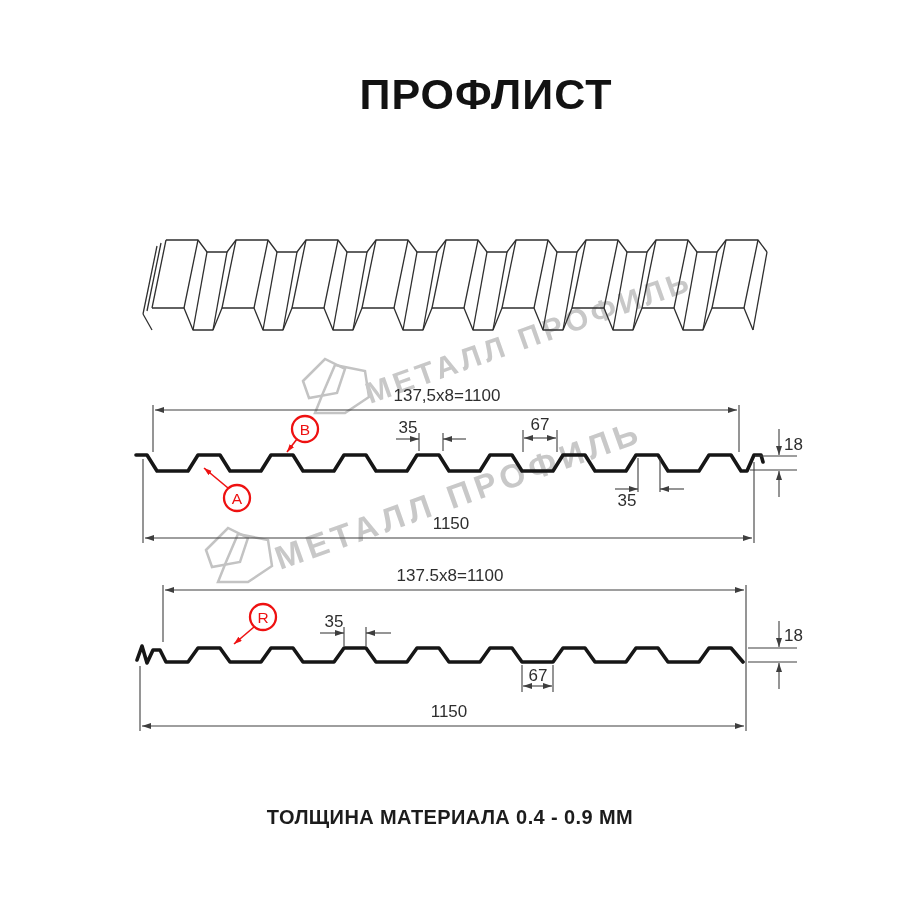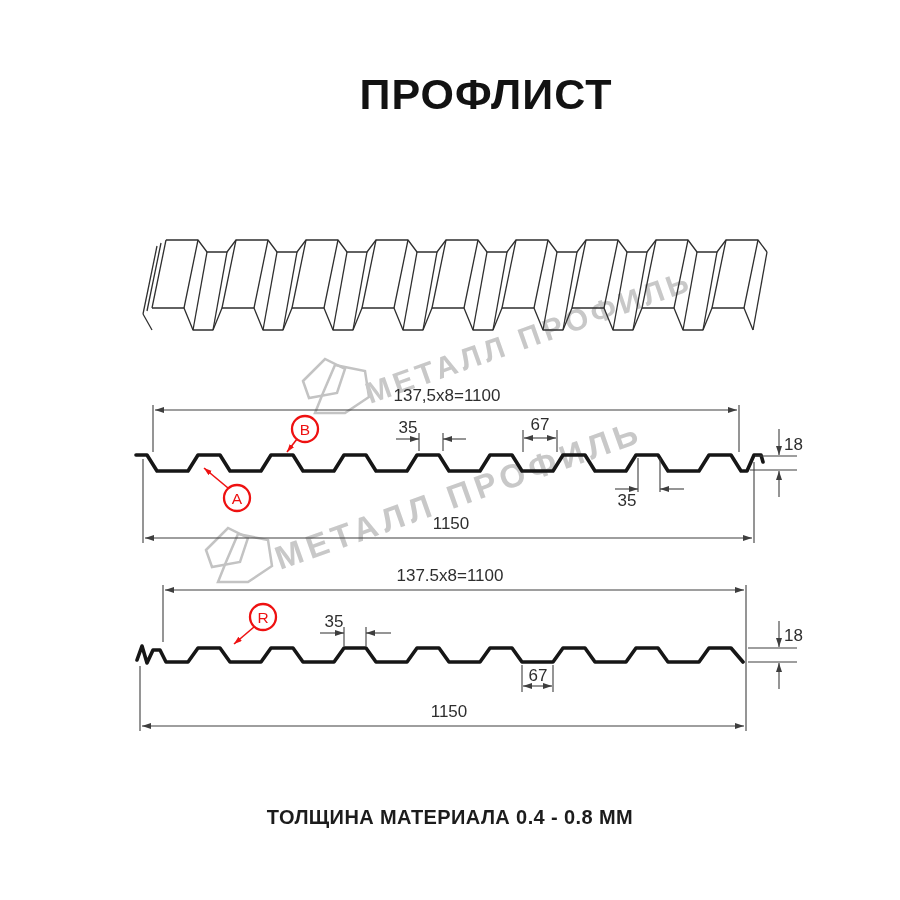--- a/index.html
+++ b/index.html
@@ -173,14 +173,14 @@
       <line class="thin" x1="779" y1="621" x2="779" y2="647" marker-end="url(#mArr)"></line>
       <line class="thin" x1="779" y1="689" x2="779" y2="663" marker-end="url(#mArr)"></line>
       <text class="dimtxt" x="784" y="641">18</text>
 
       <circle class="red" cx="263" cy="617" r="13" stroke-width="2.3"></circle>
       <text class="redtxt" x="263" y="622.5" text-anchor="middle">R</text>
       <line class="red" x1="254" y1="627" x2="234" y2="644" stroke-width="1.6" marker-end="url(#mArrR)"></line>
     </g>
   </svg>
 
-  <div class="footer">ТОЛЩИНА МАТЕРИАЛА 0.4 - 0.8 ММ</div>
+  <div class="footer">ТОЛЩИНА МАТЕРИАЛА 0.4 - 0.9 ММ</div>
 </div>
 
 </body></html>

